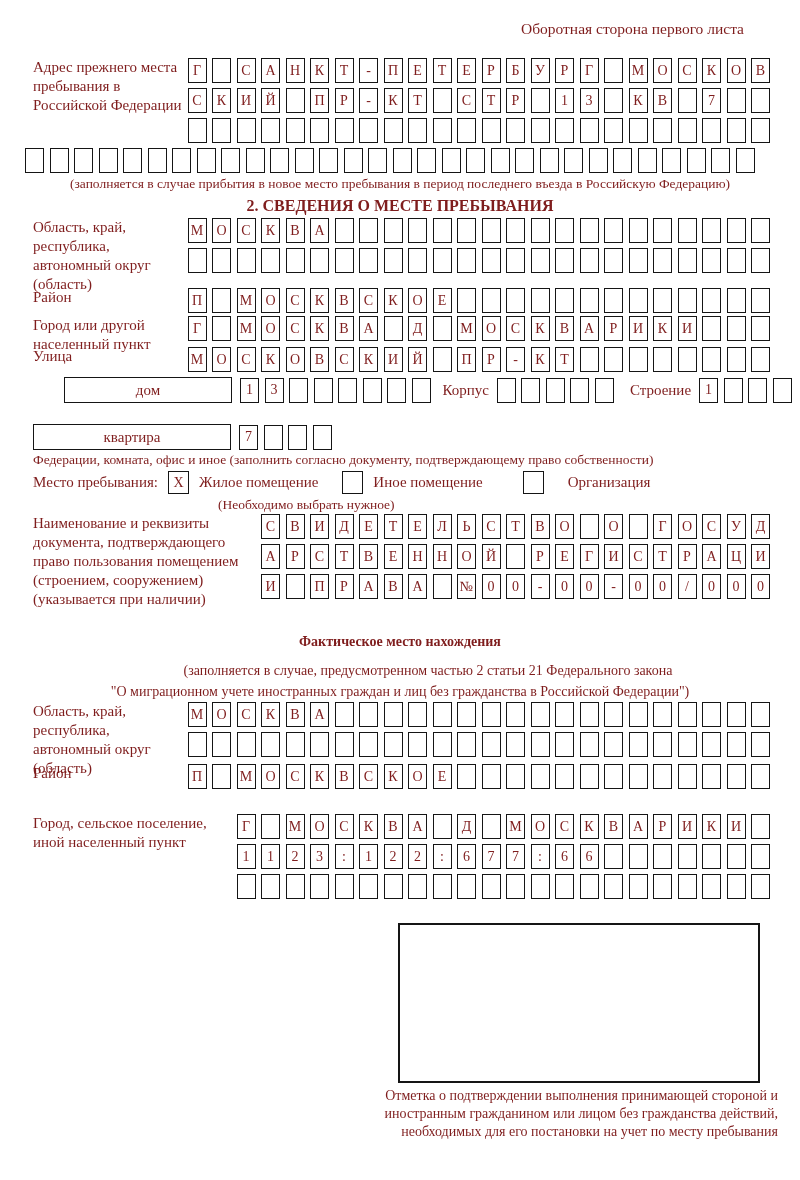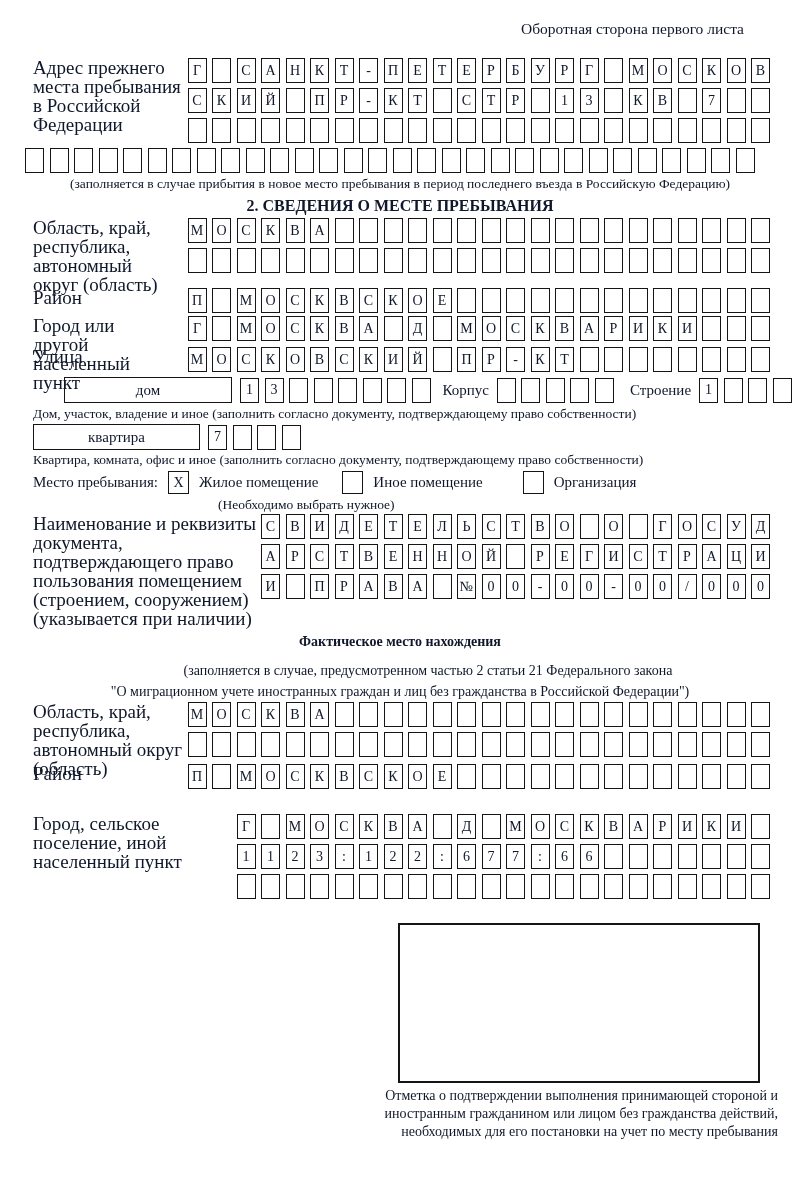--- a/index.html
+++ b/index.html
@@ -1,48 +1,48 @@
 <!DOCTYPE html>
 <html><head>
 <meta charset="utf-8">
 <style>
   html,body{margin:0;padding:0;background:#fff;}
   .page{
     position:relative;
     width:800px;height:1180px;
-    background:#ffffff;color:#0f172a;
+    background:#ffffff;color:#7f1d1d;
     font-family:"Liberation Serif", serif;
     overflow:hidden;
   }
   .abs{position:absolute;}
   .page-title{top:20px;right:56px;font-size:15.5px;}
   .center{left:0;width:800px;text-align:center;}
   .h2{font-weight:bold;font-size:16px;}
   .note{font-size:13.5px;}
   .fieldrow{left:33px;right:30px;display:flex;align-items:flex-start;}
-  .label{font-size:19px;line-height:19px;flex:0 0 auto;}
+  .label{font-size:15px;line-height:19px;flex:0 0 auto;}
   .lw150{width:150px;}
   .lw130{width:132px;}
   .lw185{width:185px;}
   .lw225{width:225px;}
   .cell-rows{margin-left:auto;display:flex;flex-direction:column;gap:5px;align-items:flex-end;}
   .cells{display:flex;gap:5.5px;}
   .cell{
     width:19px;height:25px;box-sizing:border-box;
     border:1.6px solid #151515;background:#fff;
     display:flex;align-items:center;justify-content:center;
     font-size:14px;line-height:1;
   }
   .inline-row{left:33px;display:flex;align-items:center;}
   .wordbox{
     box-sizing:border-box;border:1.6px solid #151515;height:26px;
     display:flex;align-items:center;justify-content:center;font-size:15px;
   }
   .dombox{width:168px;}
-  .kvbox{width:167px;text-align:right;}
+  .kvbox{width:198px;text-align:right;}
   .ilabel{font-size:15px;white-space:nowrap;}
   .checkbox{
     width:21px;height:23px;box-sizing:border-box;border:1.6px solid #151515;
     display:flex;align-items:center;justify-content:center;font-size:14px;
   }
   .stamp-box{
     left:398px;top:923px;width:362px;height:160px;
     box-sizing:border-box;border:2px solid #151515;background:#fff;
   }
   .stamp-caption{
@@ -352,41 +352,40 @@
         <div class="cell"></div>
       </div>
     <span class="ilabel" style="margin-left:8px;">Строение</span>
     <div class="cells">
         <div class="cell">1</div>
         <div class="cell"></div>
         <div class="cell"></div>
         <div class="cell"></div>
       </div>
   </div>
-  <div class="abs note" style="top:406px;left:33px;">Дом, участок, владение и иное (заполнить согласно документу, подтверждающему право собственности)</div>
 
   <div class="abs inline-row" style="top:424px;gap:8px;">
     <div class="wordbox kvbox">квартира</div>
     <div class="cells">
         <div class="cell">7</div>
         <div class="cell"></div>
         <div class="cell"></div>
         <div class="cell"></div>
       </div>
   </div>
-  <div class="abs note" style="top:452px;left:33px;">Квартира, комната, офис и иное (заполнить согласно документу, подтверждающему право собственности)</div>
+  <div class="abs note" style="top:452px;left:33px;">Федерации, комната, офис и иное (заполнить согласно документу, подтверждающему право собственности)</div>
 
   <div class="abs inline-row" style="top:471px;gap:10px;">
     <span class="ilabel">Место пребывания:</span>
     <span class="checkbox">X</span>
     <span class="ilabel">Жилое помещение</span>
     <span class="checkbox" style="margin-left:14px;"></span>
     <span class="ilabel">Иное помещение</span>
     <span class="checkbox" style="margin-left:30px;"></span>
-    <span class="ilabel" style="">Организация</span>
+    <span class="ilabel" style="margin-left:14px;">Организация</span>
   </div>
   <div class="abs note" style="top:497px;left:218px;">(Необходимо выбрать нужное)</div>
 
   <div class="abs fieldrow" style="top:514px;">
     <div class="label lw225">Наименование и реквизиты документа, подтверждающего право пользования помещением (строением, сооружением) (указывается при наличии)</div>
     <div class="cell-rows">
       <div class="cells">
           <div class="cell">С</div>
           <div class="cell">В</div>
           <div class="cell">И</div>

